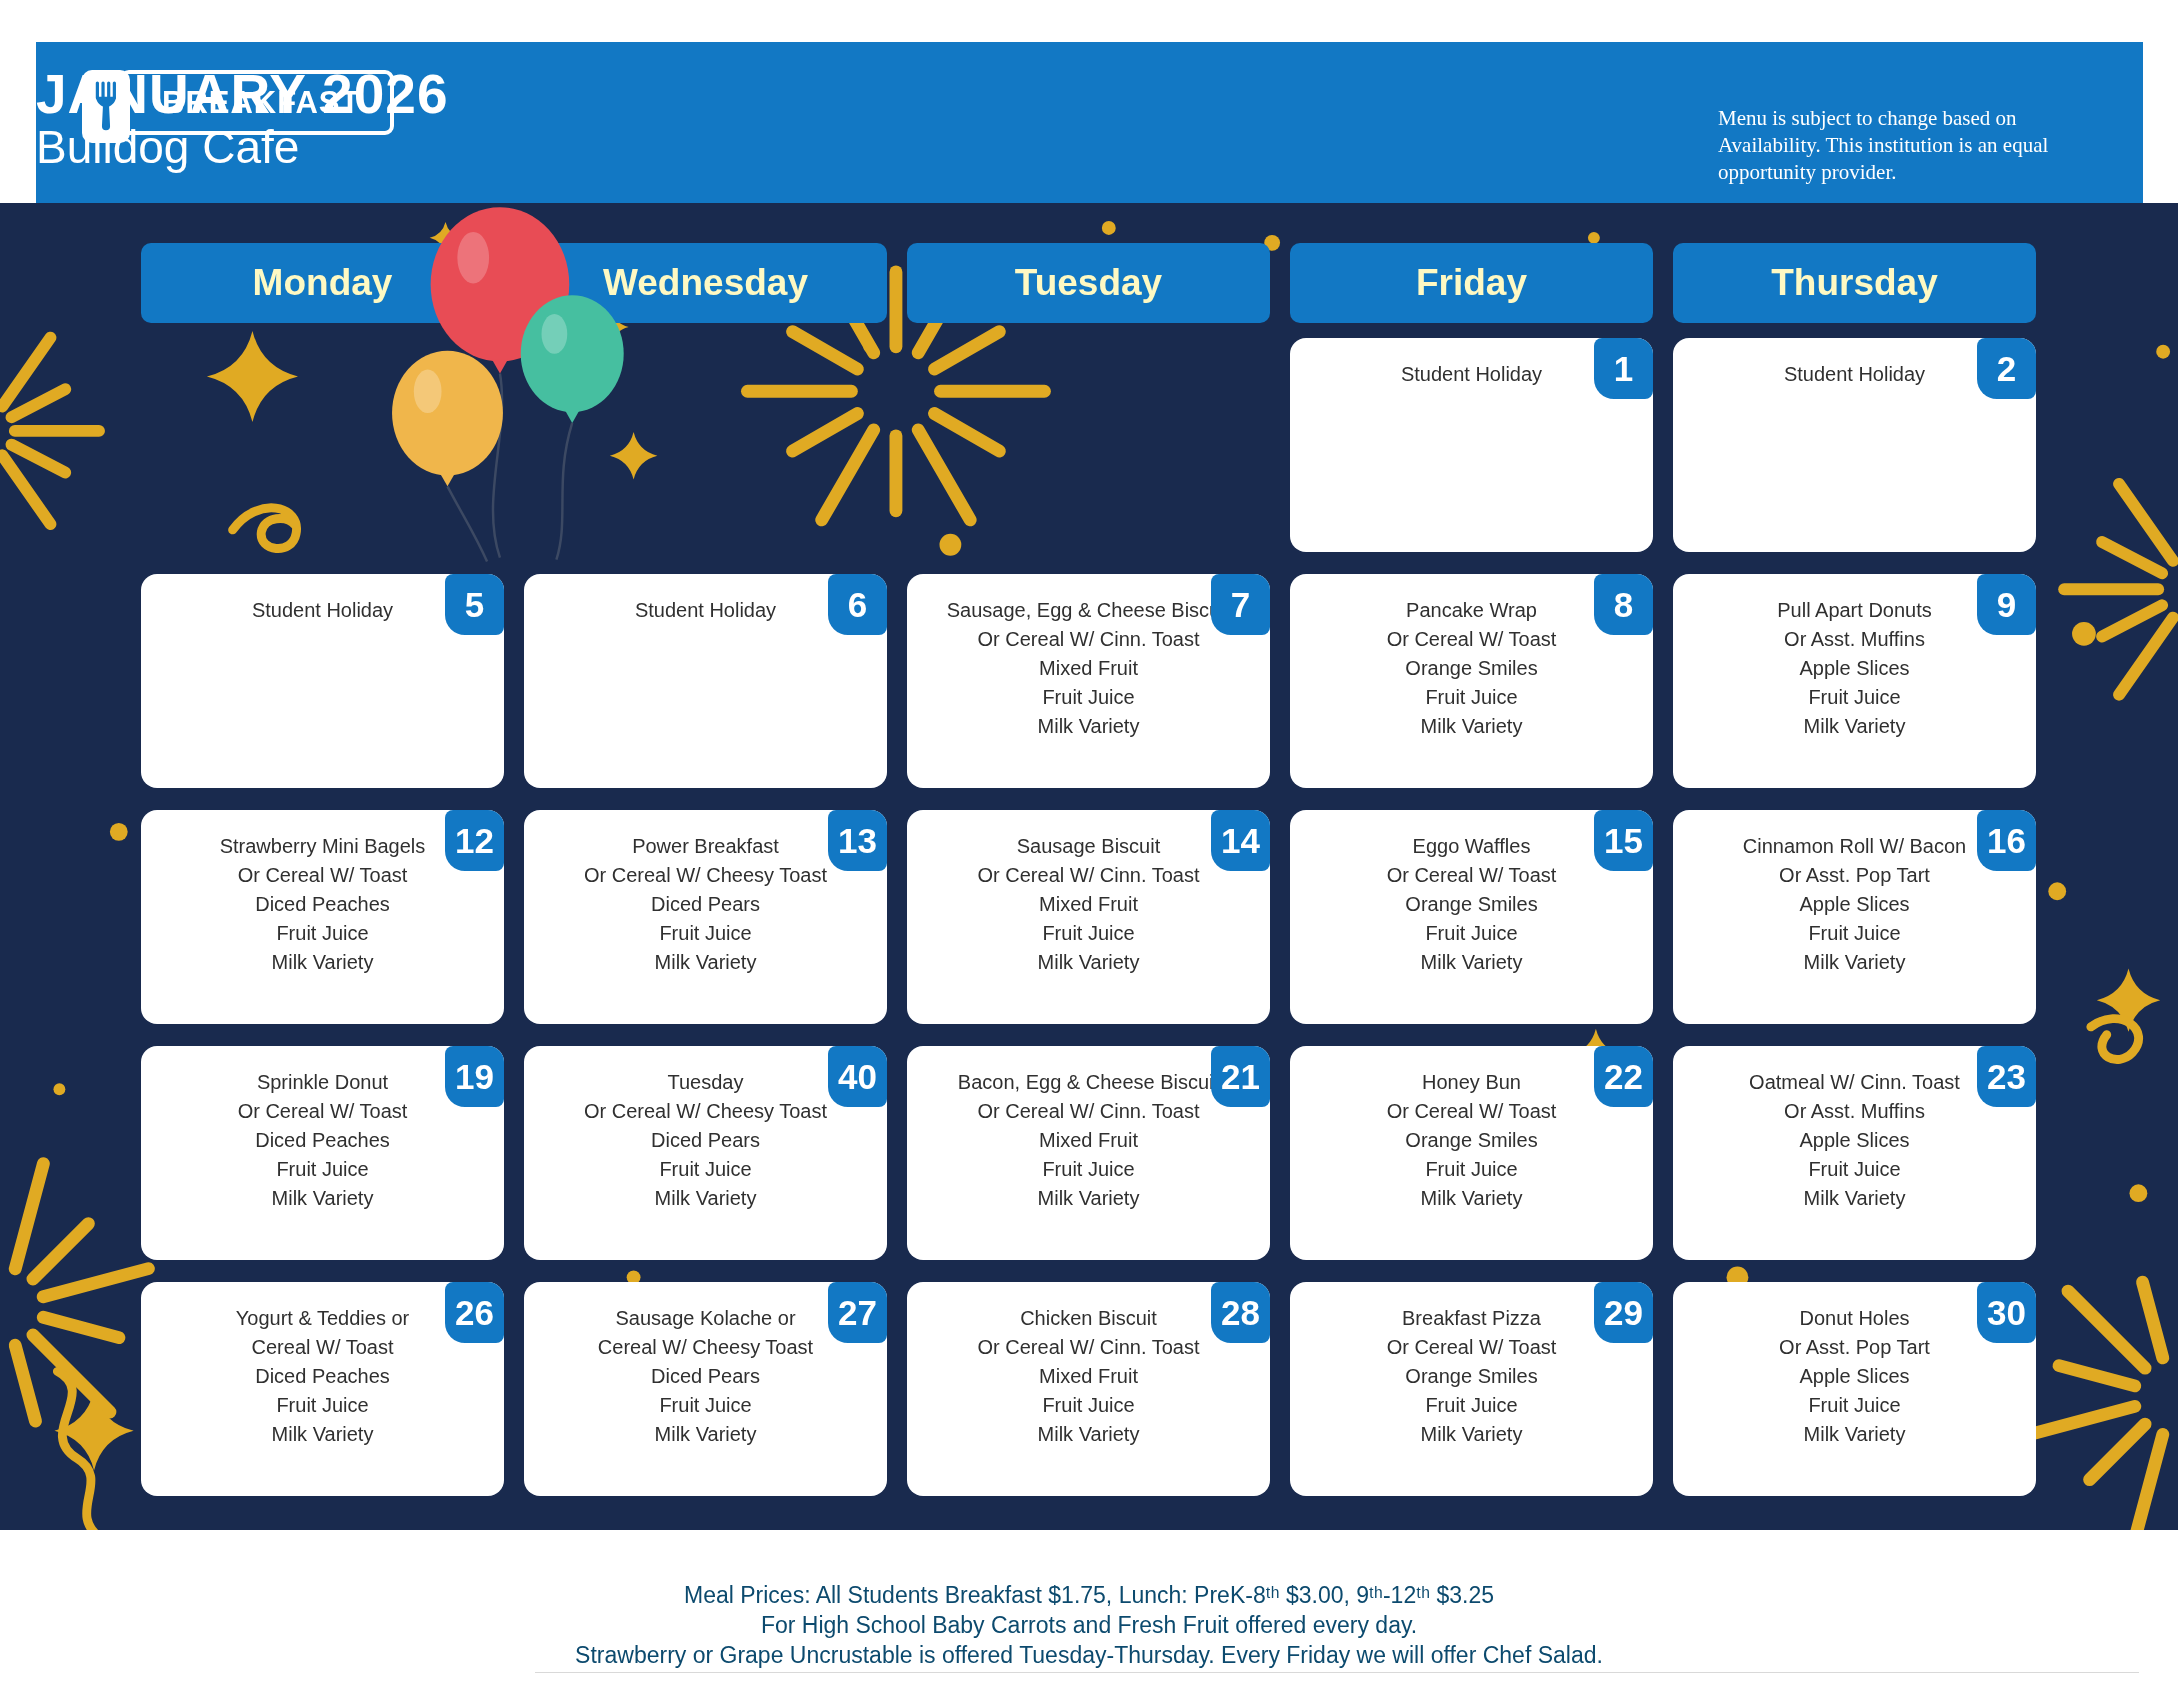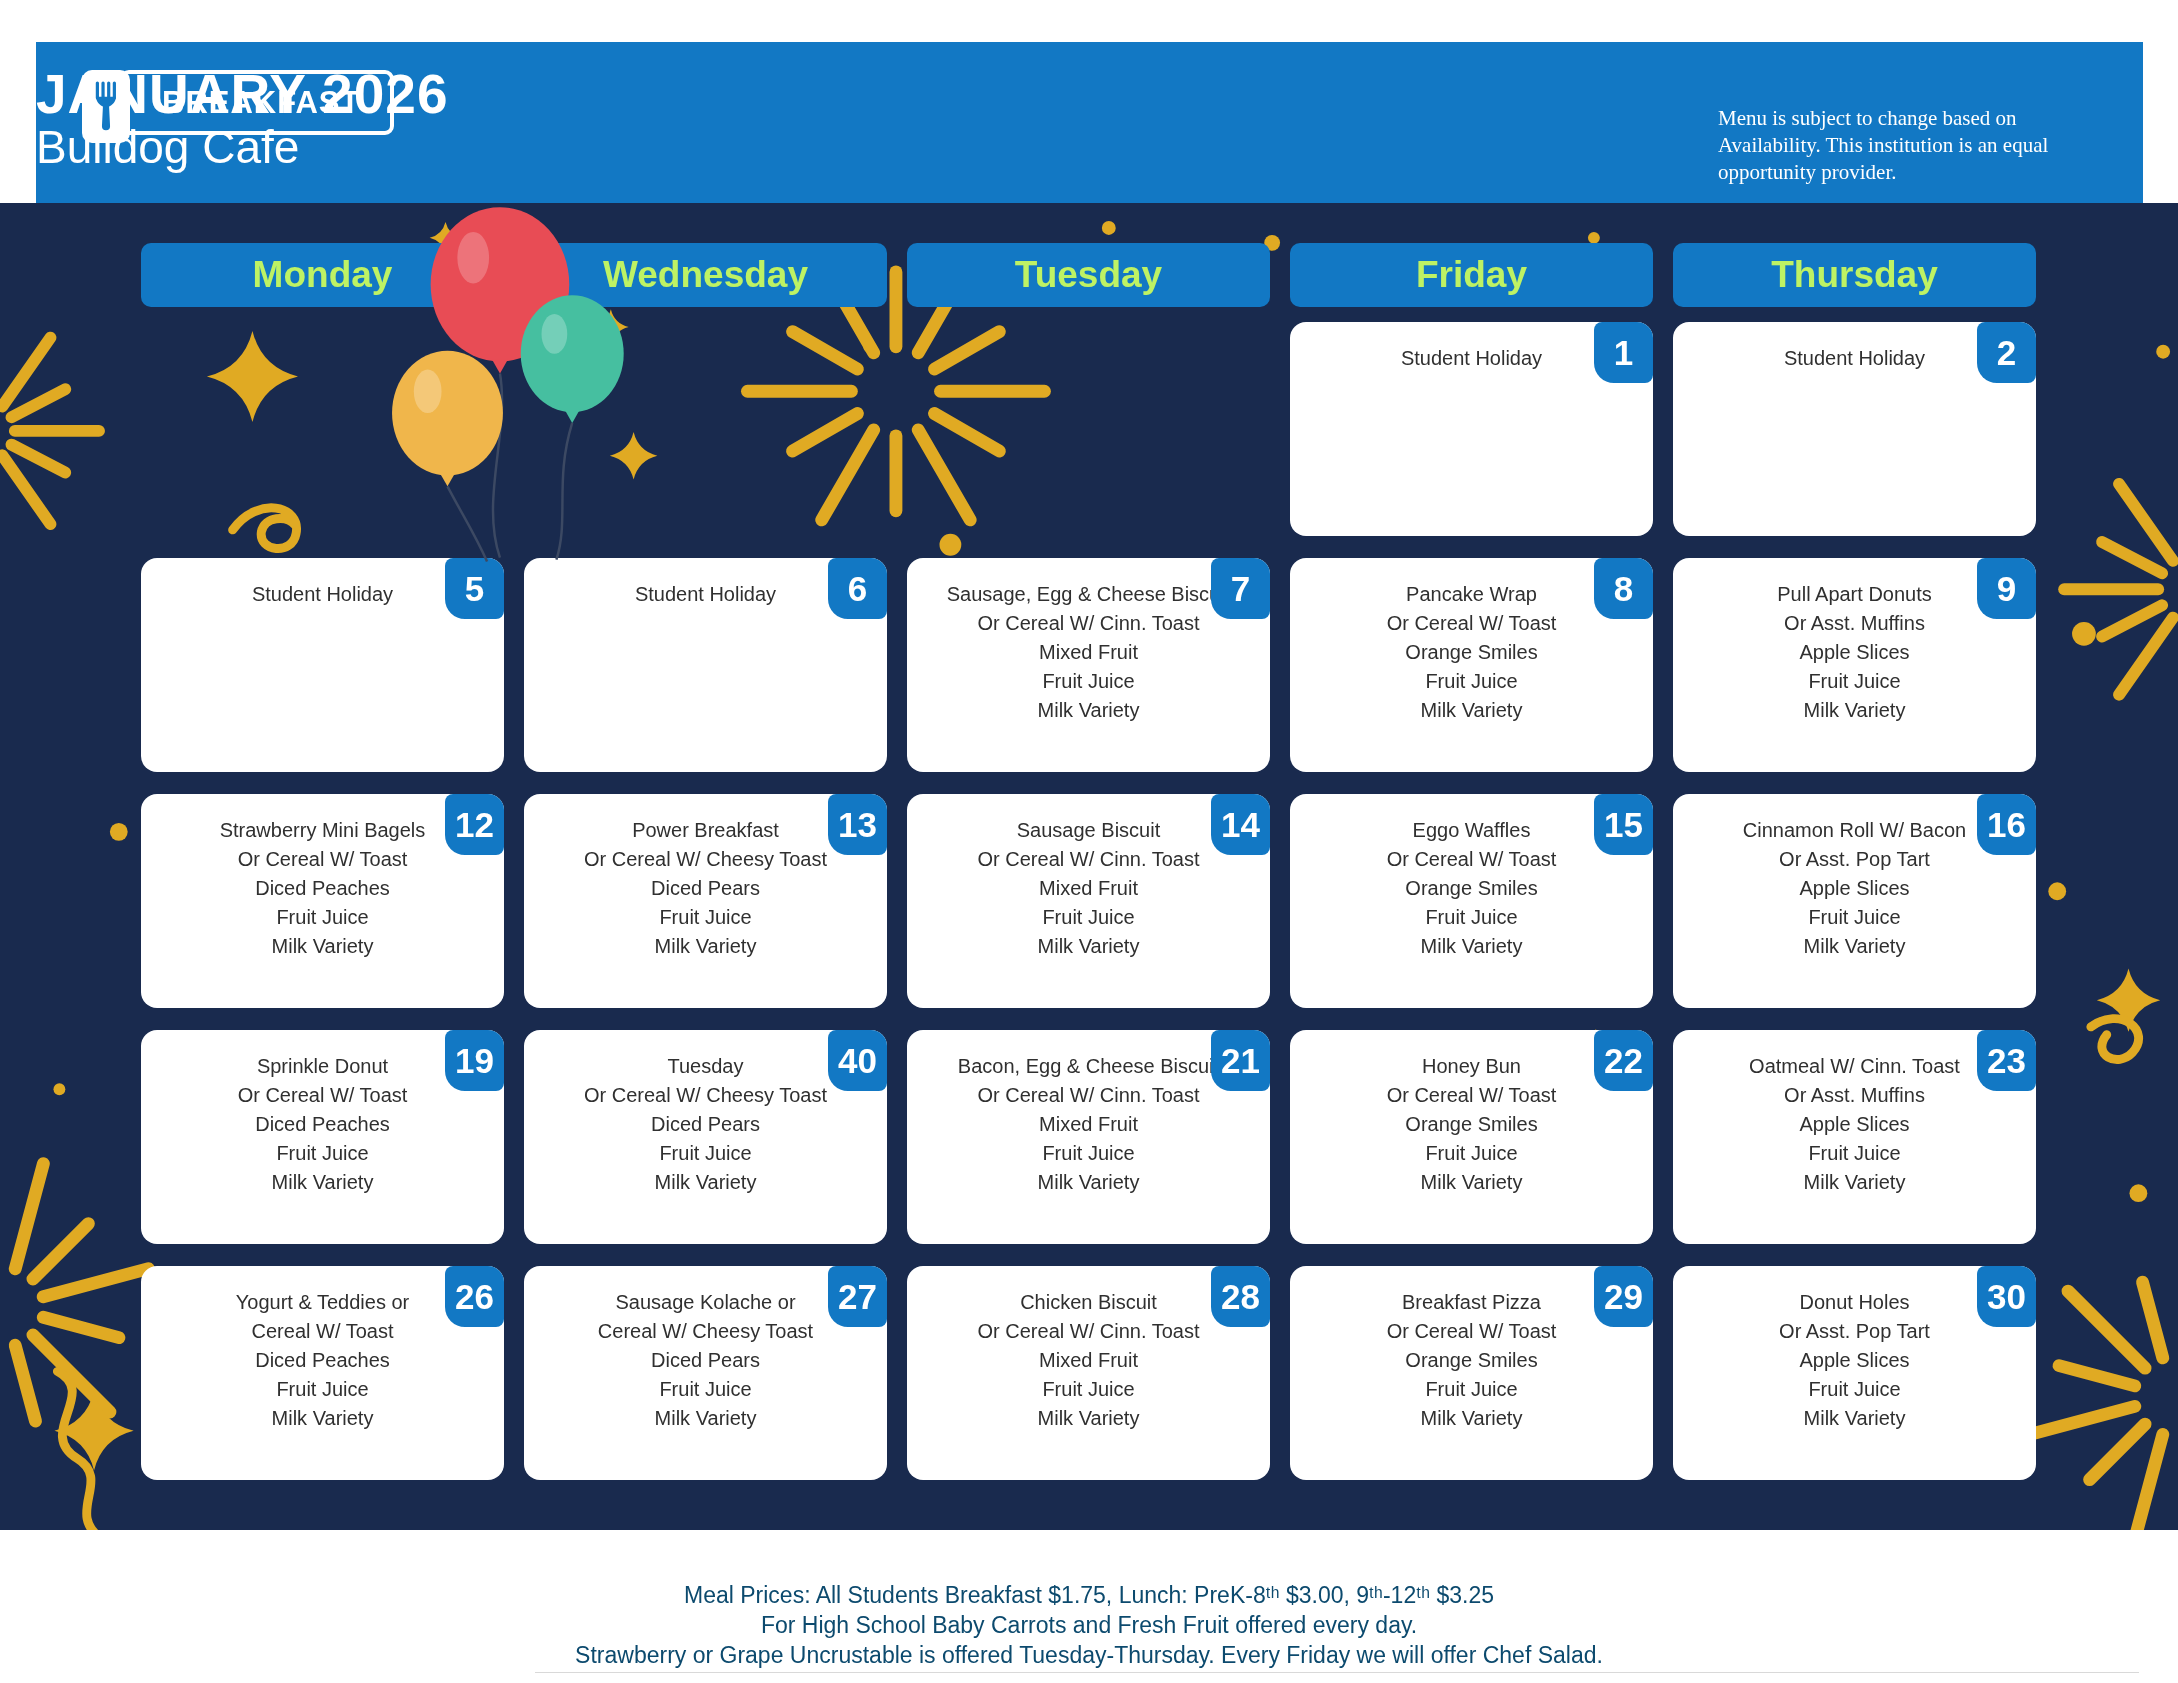--- a/index.html
+++ b/index.html
@@ -21,22 +21,22 @@
               font-size:21px;line-height:27px;color:#ffffff;}
   
   .board{position:absolute;left:0;top:203px;width:2178px;height:1327px;background:#192a4e;overflow:hidden;}
   .decor,.balloons{position:absolute;left:0;top:0;}
   .decor{z-index:1;}
   .grid{position:absolute;left:141px;top:40px;width:1896px;z-index:2;}
   .balloons{z-index:3;pointer-events:none;}
   .dow-row,.week-row{display:grid;grid-template-columns:repeat(5,363px);column-gap:20px;}
   .dow-row{margin-bottom:15px;}
   .week-row{margin-bottom:22px;}
-  .dow-cell{height:64px;background:#1278c4;border-radius:10px;display:flex;align-items:center;
-            justify-content:center;color:#bef264;font-size:37px;font-weight:bold;}
+  .dow-cell{height:80px;background:#1278c4;border-radius:10px;display:flex;align-items:center;
+            justify-content:center;color:#fef9c3;font-size:37px;font-weight:bold;}
   .cell{position:relative;height:214px;background:#fff;border-radius:16px;padding-top:22px;
         box-sizing:border-box;text-align:center;color:#303030;font-size:20px;line-height:29px;}
   .cell.empty{background:transparent;}
   .daynum{position:absolute;top:0;right:0;width:59px;height:61px;background:#1278c4;color:#fff;
           font-size:35px;font-weight:bold;display:flex;align-items:center;justify-content:center;
           border-radius:8px 16px 8px 20px;z-index:2;}
   .mline{padding:0 10px;white-space:nowrap;}
   
   .footer{position:absolute;left:0;top:1580px;width:2178px;text-align:center;color:#0c4a6e;
           font-size:23px;line-height:30px;}

